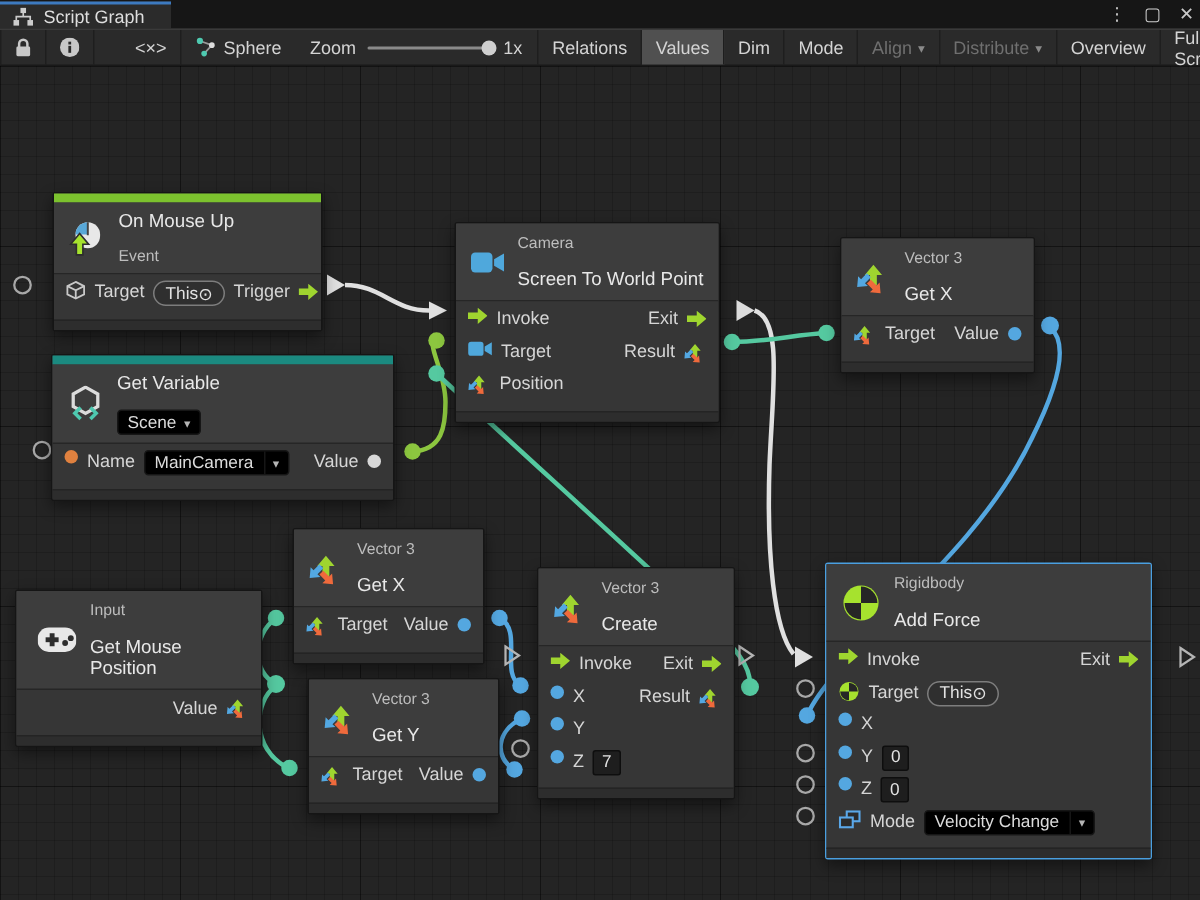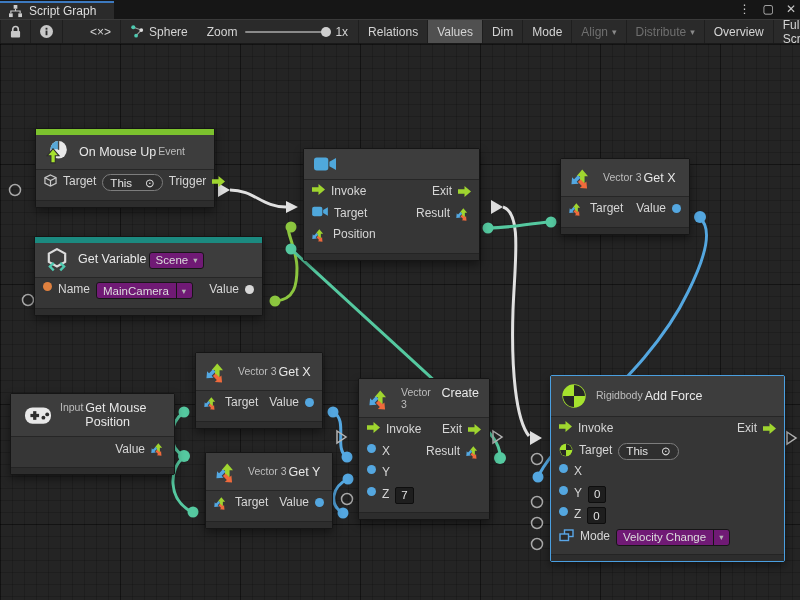--- a/index.html
+++ b/index.html
@@ -44,36 +44,36 @@
 
   
   .node { position:absolute; z-index:2; background:#363636; border:1px solid #151515; border-radius:2px;
           color:#d6d6d6; font-size:12px; box-shadow:0 4px 10px rgba(0,0,0,.45); }
   .node.selected { border:1px solid #4a9fe0; }
   .strip { height:6px; }
   .strip.green { background:#7cc22e; }
   .strip.teal { background:#1b8a80; }
   .head { display:flex; align-items:center; gap:9px; padding:5px 10px; background:#3d3d3d;
           border-bottom:1px solid #262626; }
-  .titles { display:flex; flex-direction:row; justify-content:flex-start; gap:2px; }
+  .titles { display:flex; flex-direction:column; justify-content:flex-start; gap:11px; }
   .kind { font-size:10.5px; color:#bdbdbd; }
   .title { font-size:12.5px; color:#e8e8e8; }
   .rows { padding:4px 0; background:#363636; }
   .row { display:flex; align-items:flex-start; height:21.5px; padding:0 8px; gap:6px; }
   .grp { display:flex; align-items:center; gap:6px; }
   .grp.r { margin-left:auto; }
   .foot { height:7px; background:#2d2d2d; border-top:1px solid #242424; }
 
   .dot { width:9px; height:9px; border-radius:50%; flex:0 0 auto; }
   .dot.blue { background:#54a7e0; } .dot.orange { background:#e0813f; }
   .dot.white { background:#d8d8d8; }
 
-  .chip { display:inline-flex; align-items:center; gap:13px; background:#2f2f2f; border:1px solid #7d7d7d;
+  .chip { display:inline-flex; align-items:center; gap:0; background:#2f2f2f; border:1px solid #7d7d7d;
           border-radius:9px; padding:0 7px; height:17px; font-size:11.5px; color:#e2e2e2; }
-  .dropdown { display:inline-flex; align-items:center; gap:5px; background:#701a75; border:1px solid #161616;
+  .dropdown { display:inline-flex; align-items:center; gap:5px; background:#000000; border:1px solid #161616;
               border-radius:3px; padding:0 6px; height:17px; font-size:11.5px; color:#dcdcdc; }
   .dropdown .arr { font-size:8.5px; color:#b5b5b5; }
   .dropdown.seg .arr { border-left:1px solid #161616; padding-left:5px; margin-left:2px; height:100%;
                        display:flex; align-items:center; }
   .field { background:#1e1e1e; border:1px solid #0e0e0e; border-radius:2px; min-width:16px; height:17px;
            padding:0 5px; font-size:11.5px; color:#e2e2e2; display:inline-flex; align-items:center; }
 
   .i { flex:0 0 auto; }
   .lbl { white-space:nowrap; }
 </style>
@@ -341,20 +341,24 @@
     </div>
       </div>
     <div class="foot"></div>
   </div>
 
   <div class="node" style="left:303px; top:148px; width:177px;">
     <div class="head" style="padding:7px 10px;">
       <svg class="i" width="22" height="16">
           <use href="#i-cam"></use>
         </svg>
+      <div class="titles">
+        <span class="kind">Camera</span>
+        <span class="title">Screen To World Point</span>
+      </div>
     </div>
     <div class="rows">
       <div class="row">
         <svg class="i" width="13" height="11">
             <use href="#i-flow"></use>
           </svg>
         <span class="lbl">Invoke</span>
         <span class="grp r">
           <span class="lbl">Exit</span>
           <svg class="i" width="13" height="11">
@@ -521,21 +525,21 @@
       </div>
       <div class="row">
         <span class="dot blue"></span>
         <span class="lbl">Z</span>
         <span class="field">7</span>
       </div>
     </div>
     <div class="foot"></div>
   </div>
 
-  <div class="node selected" style="left:550px; top:375px; width:235px;">
+  <div class="node selected" style="left:550px; top:375px; width:218px;">
     <div class="head" style="padding:7px 10px;">
       <svg class="i" width="26" height="26">
           <use href="#i-rb"></use>
         </svg>
       <div class="titles">
         <span class="kind">Rigidbody</span>
         <span class="title">Add Force</span>
       </div>
     </div>
     <div class="rows">

